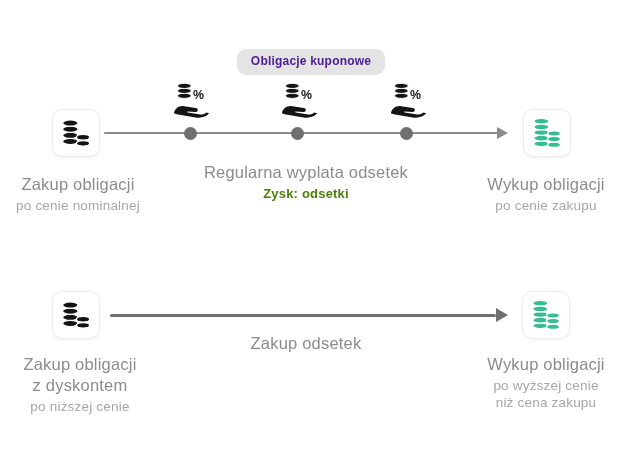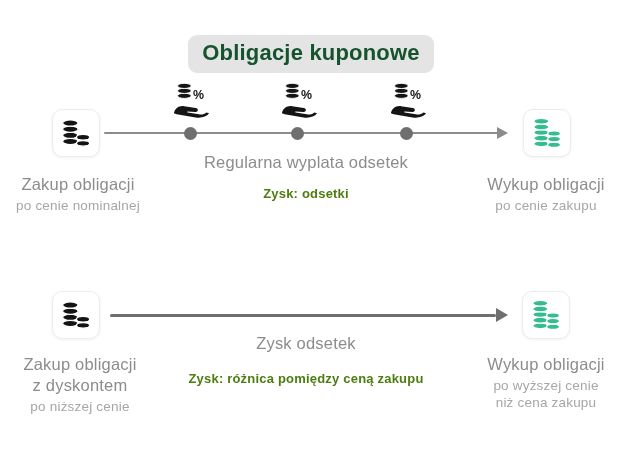--- a/index.html
+++ b/index.html
@@ -2,22 +2,22 @@
 <html><head>
 <meta charset="utf-8">
 <style>
   html,body{margin:0;padding:0;background:#fff;}
   .stage{
     position:relative;width:622px;height:450px;background:#ffffff;overflow:hidden;
     font-family:"Liberation Sans",sans-serif;
   }
   .layer{position:absolute;inset:0;}
   .badge{
-    position:absolute;left:0;right:0;margin:4px auto;width:fit-content;
-    background:#e4e4e4;color:#14532d;font-size:22px;font-weight:700;
+    position:absolute;left:0;right:0;margin:18px auto;width:fit-content;
+    background:#e4e4e4;color:#4c1d95;font-size:12px;font-weight:700;
     padding:5px 14px 7px;border-radius:9px;letter-spacing:.2px;white-space:nowrap;
   }
   .card{
     position:absolute;width:48px;height:48px;background:#fff;
     border:1px solid #ececec;border-radius:10px;
     box-shadow:0 1px 3px rgba(0,0,0,.06);
     display:flex;align-items:center;justify-content:center;box-sizing:border-box;
   }
   .lblock{position:absolute;text-align:center;}
   .t1{font-size:16.5px;line-height:21px;color:#8c8c8c;letter-spacing:.2px;}
@@ -93,21 +93,21 @@
         <g fill="#141414" stroke="#ffffff" stroke-width="1">
           <ellipse cx="14" cy="15.6" rx="7.2" ry="2.7"></ellipse>
           <ellipse cx="14" cy="10.4" rx="7.2" ry="2.7"></ellipse>
           <ellipse cx="14" cy="5.2" rx="7.2" ry="2.7"></ellipse>
         </g>
         <text x="29" y="19" text-anchor="middle" font-size="13" font-weight="700" fill="#141414">%</text>
         <path fill="#141414" d="M3 34 C4 28.6 8.8 25.6 13.8 26.5 L26 28.5 C29.2 29 28.8 32.9 25.6 32.7 L17.6 32.1 C16.9 32.05 16.8 32.9 17.5 33.02 L29.2 35 C32.6 35.6 35 34.8 37 33 L40 34 C37.2 37.8 31.4 39.3 25.8 38.3 L6 35 Z"></path>
       </svg>
     </div>
 
-    <div class="mid" style="top:153px">Regularna wyplata odsetek</div>
+    <div class="mid" style="top:163px">Regularna wyplata odsetek</div>
     <div class="profit" style="top:184px">Zysk: odsetki</div>
 
     <div class="card" style="left:523px;top:109px">
       <svg width="32" height="34" viewBox="0 0 34 34">
         <g fill="#35bc90" stroke="#ffffff" stroke-width="1.3">
           <ellipse cx="11" cy="28.5" rx="8" ry="3.1"></ellipse>
           <ellipse cx="11" cy="22.5" rx="8" ry="3.1"></ellipse>
           <ellipse cx="11" cy="16.5" rx="8" ry="3.1"></ellipse>
           <ellipse cx="11" cy="10.5" rx="8" ry="3.1"></ellipse>
           <ellipse cx="11" cy="4.5" rx="8" ry="3.1"></ellipse>
@@ -140,23 +140,22 @@
     </div>
     <div class="lblock" style="left:-2px;top:354px;width:164px">
       <div class="t1">Zakup obligacji</div>
       <div class="t1">z dyskontem</div>
       <div class="t2">po niższej cenie</div>
     </div>
 
     <div class="tl-line" style="left:110px;top:313.5px;width:386px;height:3px;background:#6f6f6f"></div>
     <div class="tl-arrow big" style="left:496px;top:308px"></div>
 
-    <div class="mid" style="top:334px">Zysk odsetek</div>
+    <div class="mid" style="top:334px">Zakup odsetek</div>
     <div class="profit" style="top:369px">
-      <div>Zysk: różnica pomiędzy ceną zakupu</div>
     </div>
 
     <div class="card" style="left:522px;top:291px">
       <svg width="32" height="34" viewBox="0 0 34 34">
         <g fill="#35bc90" stroke="#ffffff" stroke-width="1.3">
           <ellipse cx="11" cy="28.5" rx="8" ry="3.1"></ellipse>
           <ellipse cx="11" cy="22.5" rx="8" ry="3.1"></ellipse>
           <ellipse cx="11" cy="16.5" rx="8" ry="3.1"></ellipse>
           <ellipse cx="11" cy="10.5" rx="8" ry="3.1"></ellipse>
           <ellipse cx="11" cy="4.5" rx="8" ry="3.1"></ellipse>

